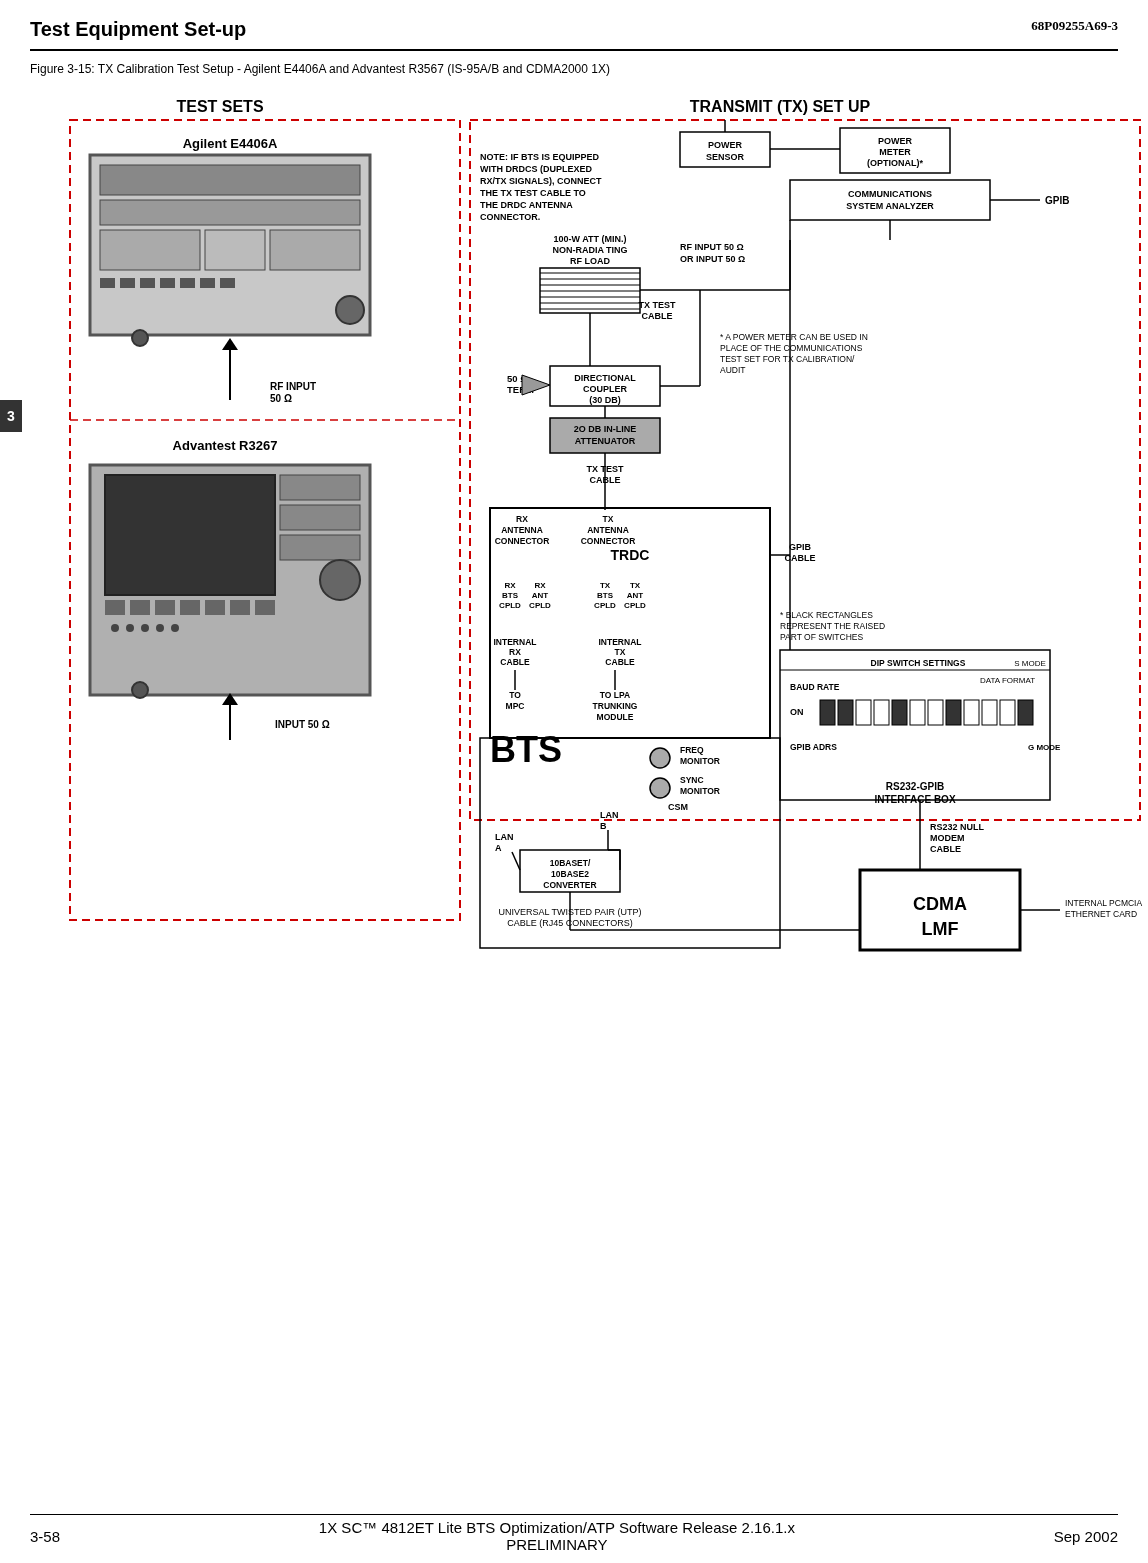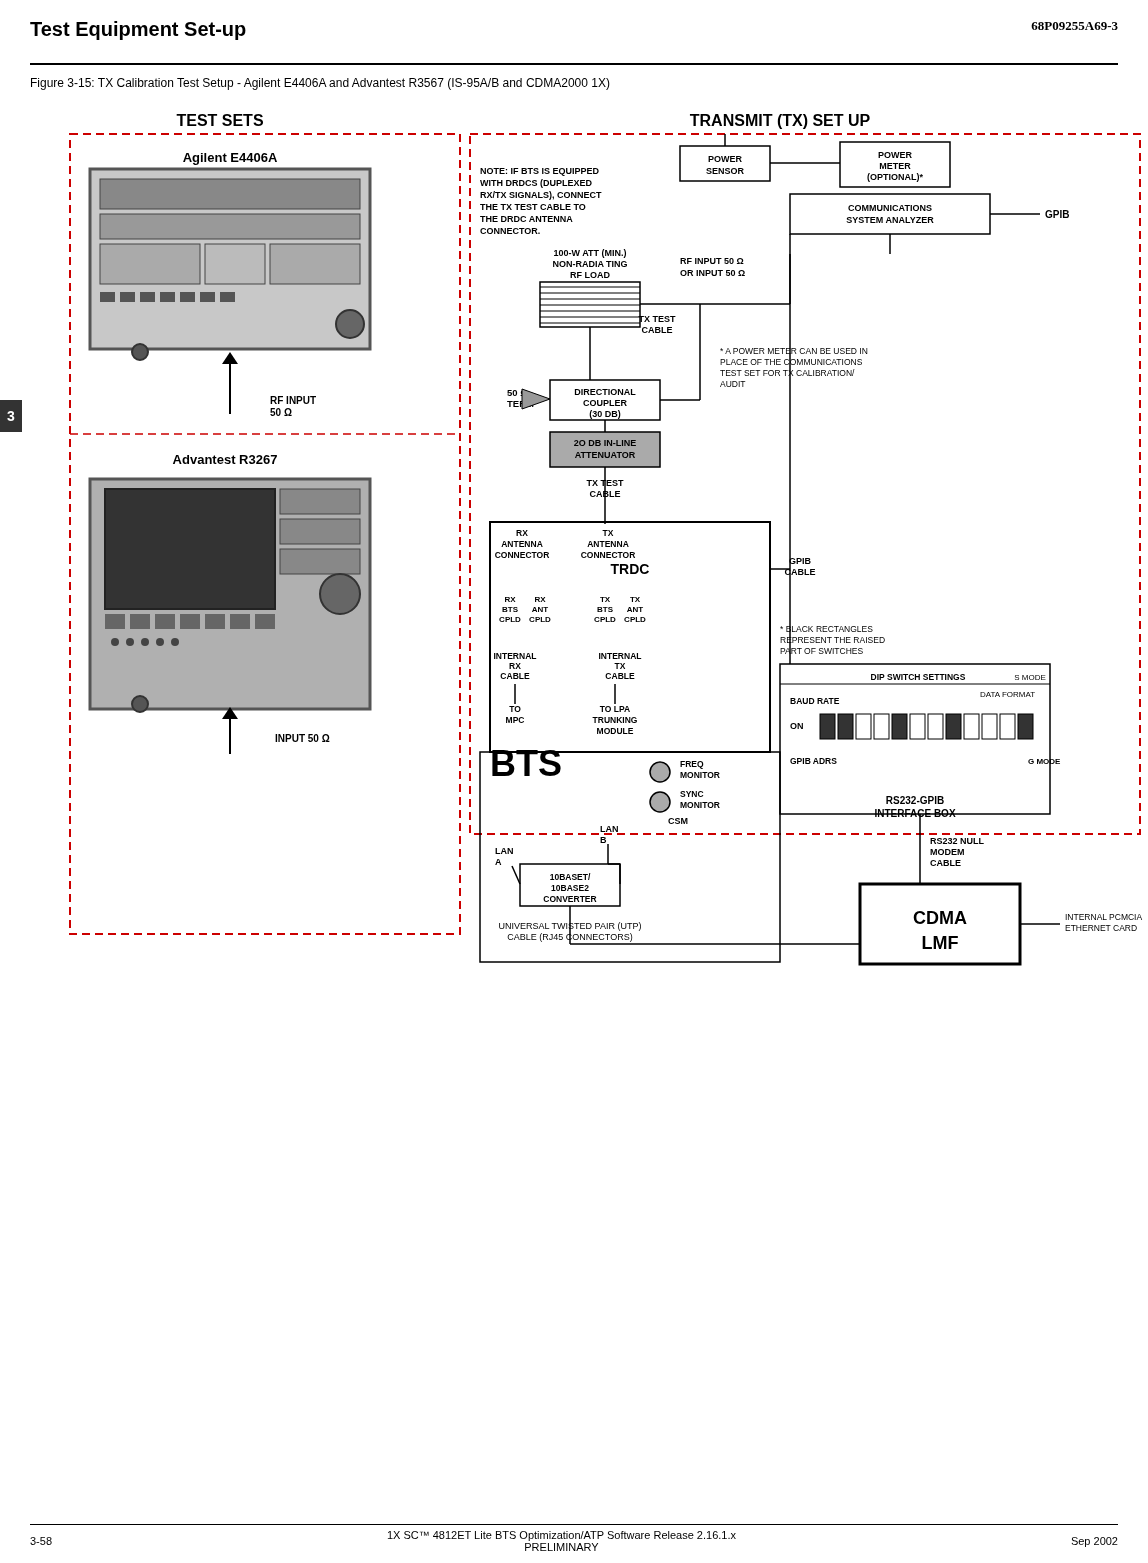--- a/index.html
+++ b/index.html
@@ -17,21 +17,21 @@
       min-height: 1563px;
       padding: 18px 30px 20px 30px;
       position: relative;
     }
     
     .page-header {
       display: flex;
       justify-content: space-between;
       align-items: flex-start;
       border-bottom: 2px solid #000;
-      padding-bottom: 22px;
+      padding-bottom: 8px;
       margin-bottom: 10px;
     }
     .page-header-title {
       font-size: 20px;
       font-weight: bold;
     }
     .page-header-ref {
       font-size: 13px;
       font-weight: bold;
       font-family: Liberation Serif, serif;
@@ -49,21 +49,21 @@
     .page-footer {
       position: absolute;
       bottom: 10px;
       left: 30px;
       right: 30px;
       display: flex;
       justify-content: space-between;
       align-items: center;
       border-top: 1px solid #000;
       padding-top: 4px;
-      font-size: 11px;
+      font-size: 15px;
     }
     .page-footer-center {
       text-align: center;
       flex: 1;
     }
     
     .chapter-marker {
       position: absolute;
       left: 0;
       top: 400px;

